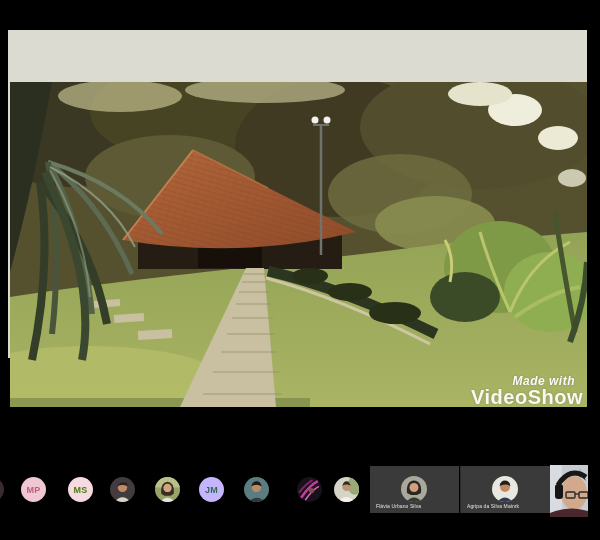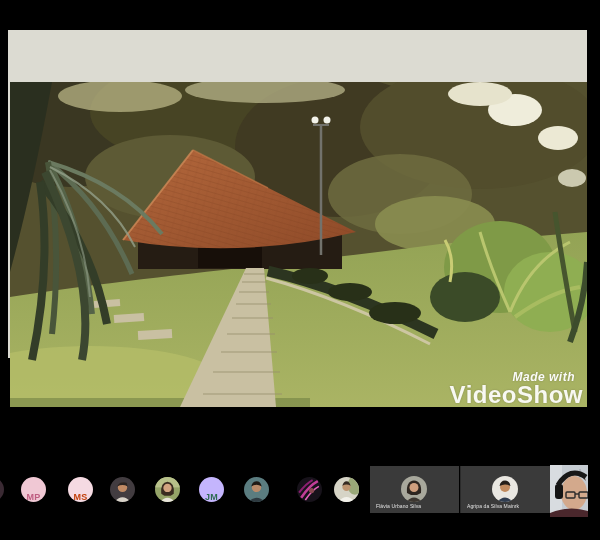--- a/index.html
+++ b/index.html
@@ -19,36 +19,36 @@
   .video-frame svg{display:block;width:577px;height:325px;}
   .watermark{
     position:absolute;right:4px;bottom:0px;text-align:right;color:#fff;
     line-height:1;user-select:none;
   }
   .watermark .wm1{
     font-size:12px;font-weight:bold;font-style:italic;letter-spacing:.5px;
     padding-right:8px;opacity:.95;text-shadow:0 0 2px rgba(90,90,60,.5);
   }
   .watermark .wm2{
-    font-size:24px;font-weight:bold;letter-spacing:.5px;opacity:.92;
+    font-size:20px;font-weight:bold;letter-spacing:.5px;opacity:.92;
     text-shadow:0 0 2px rgba(90,90,60,.5);
   }
   
   .filmstrip{
     position:absolute;left:0;top:466px;width:600px;height:74px;background:#000;
   }
   .avatar{
     position:absolute;top:11px;width:25px;height:25px;border-radius:50%;
-    overflow:hidden;display:flex;align-items:flex-end;justify-content:center;
+    overflow:hidden;display:flex;align-items:center;justify-content:center;
   }
   .avatar svg{display:block;width:25px;height:25px;}
   .initials{font-size:9px;font-weight:bold;letter-spacing:.2px;}
   .av-partial{left:-21px;background:#3a2a33;}
   .av-mp{left:21px;background:#f0c8d4;color:#bf5c80;}
-  .av-ms{left:68px;background:#f5dae2;color:#c2410c;}
+  .av-ms{left:68px;background:#f5dae2;color:#4d7c0f;}
   .av-p1{left:110px;}
   .av-p2{left:155px;}
   .av-jm{left:199px;background:#c4b5fd;color:#2e6b52;}
   .av-p3{left:244px;}
   .av-p4{left:297px;}
   .av-p5{left:334px;}
   .tile{
     position:absolute;top:0;width:89px;height:47px;background:#3a3a3a;overflow:hidden;
   }
   .tile-1{left:370px;}

